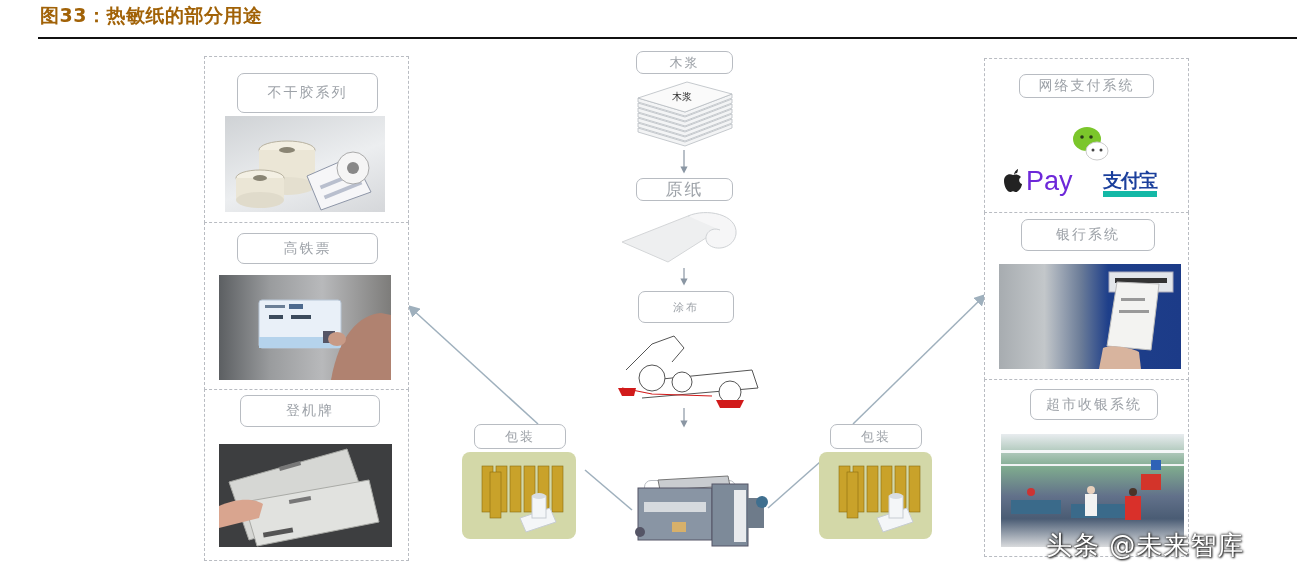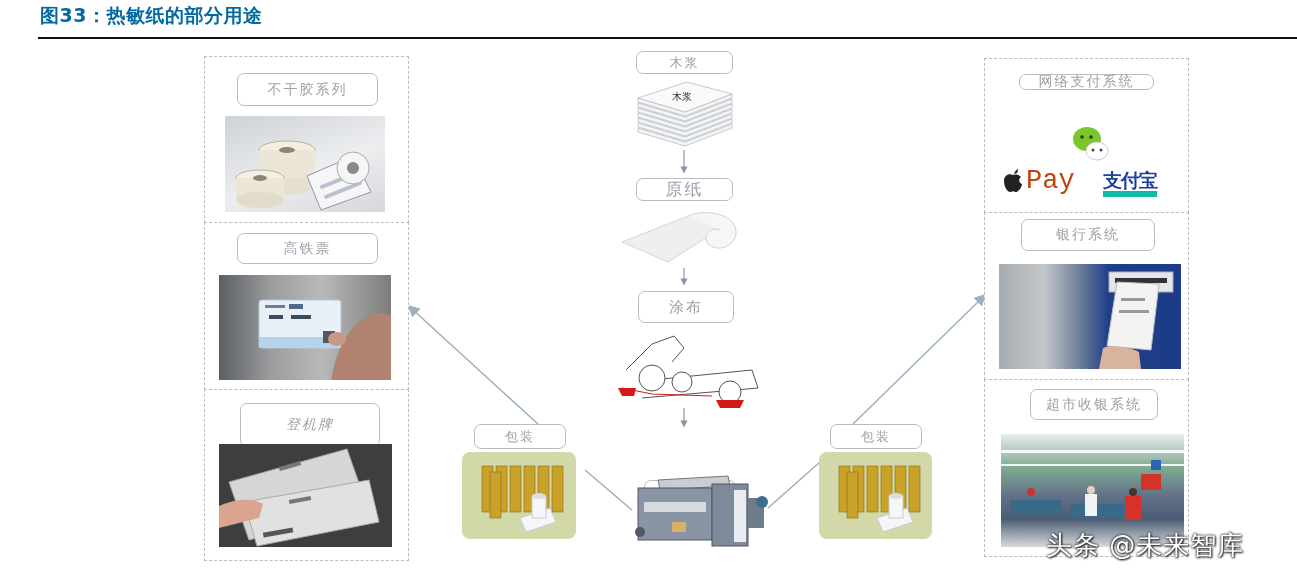--- a/index.html
+++ b/index.html
@@ -2,21 +2,21 @@
 <html><head>
 <meta charset="utf-8">
 <style>
   * { box-sizing: border-box; margin: 0; padding: 0; }
   html, body { width: 1297px; height: 573px; background: #ffffff; overflow: hidden; }
   body { position: relative; font-family: "DejaVu Sans", sans-serif; }
 
   .title {
     position: absolute; left: 40px; top: 3px;
     font-family: "DejaVu Sans", sans-serif; font-weight: bold;
-    font-size: 19px; color: #0369a1; letter-spacing: 0.5px;
+    font-size: 19px; color: #a16207; letter-spacing: 0.5px;
   }
   .title-rule { position: absolute; left: 38px; top: 37px; width: 1259px; height: 2px; background: #111; }
 
   .panel { position: absolute; border: 1.5px dashed #b9bcc2; background: #fff; }
   .label-box {
     position: absolute; border: 1.5px solid #b8bcc2; border-radius: 7px; background: #fff;
     display: flex; align-items: center; justify-content: center;
     font-family: "DejaVu Serif", serif; font-size: 14px; color: #9da2a8; letter-spacing: 2px;
   }
   .photo { position: absolute; overflow: hidden; }
@@ -49,21 +49,21 @@
   <line x1="585" y1="470" x2="632" y2="510" stroke="#9fb0bd" stroke-width="1.5"></line>
   <line x1="853" y1="424" x2="982" y2="298" stroke="#9fb0bd" stroke-width="1.5" marker-end="url(#arr)"></line>
   <line x1="768" y1="508" x2="820" y2="462" stroke="#9fb0bd" stroke-width="1.5"></line>
 
   <line x1="684" y1="150" x2="684" y2="170" stroke="#8a96a3" stroke-width="1.2" marker-end="url(#arrd)"></line>
   <line x1="684" y1="268" x2="684" y2="282" stroke="#8a96a3" stroke-width="1.2" marker-end="url(#arrd)"></line>
   <line x1="684" y1="408" x2="684" y2="424" stroke="#8a96a3" stroke-width="1.2" marker-end="url(#arrd)"></line>
 </svg>
 
 <div class="panel" style="left:204px; top:56px; width:205px; height:167px;">
-  <div class="label-box" style="left:32px; top:16px; width:141px; height:33px;">不干胶系列</div>
+  <div class="label-box" style="left:32px; top:16px; width:141px; height:40px;">不干胶系列</div>
   <div class="photo" style="left:20px; top:59px; width:160px; height:96px; background:linear-gradient(160deg,#cfd2d5 0%,#eceef0 55%,#d5d7da 100%);">
     <svg width="160" height="96" viewBox="0 0 160 96">
       <ellipse cx="62" cy="34" rx="28" ry="9" fill="#f3efe2" stroke="#b8b2a0"></ellipse>
       <rect x="34" y="34" width="56" height="36" fill="#ebe6d6"></rect>
       <ellipse cx="62" cy="70" rx="28" ry="9" fill="#e4dfcf"></ellipse>
       <ellipse cx="62" cy="34" rx="8" ry="3" fill="#8a8574"></ellipse>
       <ellipse cx="35" cy="62" rx="24" ry="8" fill="#f4f0e4" stroke="#b8b2a0"></ellipse>
       <rect x="11" y="62" width="48" height="22" fill="#ebe6d6"></rect>
       <ellipse cx="35" cy="84" rx="24" ry="8" fill="#e0dbcb"></ellipse>
       <ellipse cx="35" cy="62" rx="7" ry="3" fill="#8a8574"></ellipse>
@@ -87,21 +87,21 @@
       <rect x="50" y="40" width="14" height="4" fill="#3b4a5c"></rect>
       <rect x="72" y="40" width="20" height="4" fill="#3b4a5c"></rect>
       <rect x="104" y="56" width="12" height="12" fill="#556"></rect>
       <path d="M112 105 C120 60 140 40 162 38 L172 40 L172 105 z" fill="#b08270"></path>
       <ellipse cx="118" cy="64" rx="9" ry="7" fill="#c89a86"></ellipse>
     </svg>
   </div>
 </div>
 
 <div class="panel" style="left:204px; top:389px; width:205px; height:172px;">
-  <div class="label-box" style="left:35px; top:13px; width:140px; height:44px;font-style:italic;">登机牌</div>
+  <div class="label-box" style="left:35px; top:5px; width:140px; height:32px;">登机牌</div>
   <div class="photo" style="left:14px; top:54px; width:173px; height:103px; background:#3d3e40;">
     <svg width="173" height="103" viewBox="0 0 173 103">
       <path d="M10 38 L128 5 L148 62 L30 96 z" fill="#d6d7d4" stroke="#a6a7a3"></path>
       <path d="M25 58 L150 36 L160 78 L38 102 z" fill="#e1e2df" stroke="#a9aaa6"></path>
       <rect x="60" y="20" width="22" height="4" fill="#777" transform="rotate(-16 71 22)"></rect>
       <rect x="70" y="54" width="22" height="4" fill="#777" transform="rotate(-10 81 56)"></rect>
       <rect x="44" y="86" width="30" height="5" fill="#555" transform="rotate(-10 59 88)"></rect>
       <path d="M0 62 C18 54 34 54 44 60 L40 74 L0 84 z" fill="#d9a58f"></path>
     </svg>
   </div>
@@ -125,21 +125,21 @@
 </div>
 
 <div class="label-box" style="left:636px; top:178px; width:97px; height:23px; font-size:17px;">原纸</div>
 <div style="position:absolute; left:618px; top:208px; width:122px; height:58px;">
   <svg width="122" height="58" viewBox="0 0 122 58">
     <path d="M4 34 L70 8 L110 16 L50 54 z" fill="#eeeff0" stroke="#d4d6d8"></path>
     <path d="M70 8 C88 0 120 6 118 26 C116 40 98 44 90 36 C84 28 92 18 102 22" fill="#f6f6f7" stroke="#cfd2d5"></path>
   </svg>
 </div>
 
-<div class="label-box" style="left:638px; top:291px; width:96px; height:32px; font-size:15px;">涂布</div>
+<div class="label-box" style="left:638px; top:291px; width:96px; height:32px; font-size:11px;">涂布</div>
 <div style="position:absolute; left:612px; top:330px; width:148px; height:80px;">
   <svg width="148" height="80" viewBox="0 0 148 80">
     <path d="M14 40 L40 14 L62 6 L72 18 L60 32" fill="none" stroke="#555" stroke-width="1"></path>
     <path d="M40 50 L140 40 L146 58 L30 68" fill="#fff" stroke="#555" stroke-width="1"></path>
     <circle cx="40" cy="48" r="13" fill="#fff" stroke="#555"></circle>
     <circle cx="70" cy="52" r="10" fill="#fff" stroke="#555"></circle>
     <circle cx="118" cy="62" r="11" fill="#fff" stroke="#555"></circle>
     <path d="M6 58 L24 58 L22 66 L10 66 z" fill="#d11a1a"></path>
     <path d="M104 70 L132 70 L128 78 L108 78 z" fill="#d11a1a"></path>
     <path d="M10 58 L40 64 L100 66" fill="none" stroke="#d11a1a" stroke-width="1.2"></path>
@@ -191,37 +191,37 @@
         <rect x="90" y="14" width="11" height="46"></rect>
       <rect x="28" y="20" width="11" height="46"></rect>
     </g>
     <path d="M58 66 L88 56 L94 70 L64 80 z" fill="#f4f6f8" stroke="#c7ccd2"></path>
     <rect x="70" y="44" width="14" height="22" fill="#f4f6f8" stroke="#c7ccd2"></rect>
     <ellipse cx="77" cy="44" rx="7" ry="3" fill="#d8dde2"></ellipse>
   </svg>
 </div>
 
 <div class="panel" style="left:984px; top:58px; width:205px; height:155px;">
-  <div class="label-box" style="left:34px; top:15px; width:135px; height:16px;">网络支付系统</div>
+  <div class="label-box" style="left:34px; top:15px; width:135px; height:24px;">网络支付系统</div>
   <div style="position:absolute; left:86px; top:66px; width:40px; height:38px;">
     <svg width="40" height="38" viewBox="0 0 40 38">
       <ellipse cx="16" cy="14" rx="14" ry="12" fill="#7bc62b"></ellipse>
       <circle cx="11" cy="12" r="1.8" fill="#2a3a1a"></circle>
         <circle cx="20" cy="12" r="1.8" fill="#2a3a1a"></circle>
       <ellipse cx="26" cy="26" rx="11" ry="9" fill="#fff" stroke="#ccc"></ellipse>
       <circle cx="22" cy="25" r="1.5" fill="#444"></circle>
         <circle cx="30" cy="25" r="1.5" fill="#444"></circle>
     </svg>
   </div>
   <div style="position:absolute; left:18px; top:106px; height:32px; display:flex; align-items:center;">
     <svg width="20" height="24" viewBox="0 0 20 24">
       <path d="M14 4 C12 4 11 6 11 6 C11 3 13 1 15 0 C15 2 14 4 14 4 z" fill="#222"></path>
       <path d="M10 6 C6 4 1 6 1 12 C1 18 5 24 8 23 C9 22 11 22 12 23 C15 24 19 18 19 15 C16 14 15 10 18 8 C16 5 12 5 10 6 z" fill="#222"></path>
     </svg>
-    <span style="font-family:Liberation Mono, monospace; font-size:27px; color:#c2410c; margin-left:3px;">Pay</span>
+    <span style="font-family:Liberation Sans, sans-serif; font-size:27px; color:#6d28d9; margin-left:3px;">Pay</span>
   </div>
   <div style="position:absolute; left:118px; top:109px; height:30px; display:flex; align-items:center;">
     <span style="font-family:'DejaVu Sans',sans-serif; font-weight:bold; font-size:19px; color:#1b3f9c; letter-spacing:-1px; border-bottom:6px solid #14b8a6; line-height:22px;">支付宝</span>
   </div>
 </div>
 
 <div class="panel" style="left:984px; top:212px; width:205px; height:168px;">
   <div class="label-box" style="left:36px; top:6px; width:134px; height:32px;font-family:Liberation Mono, monospace;">银行系统</div>
   <div class="photo" style="left:14px; top:51px; width:182px; height:105px; background:linear-gradient(90deg,#a7acb0 0%,#c3c7ca 25%,#6b7c98 45%,#1e3f8a 60%,#1c3b88 100%);">
     <svg width="182" height="105" viewBox="0 0 182 105">

